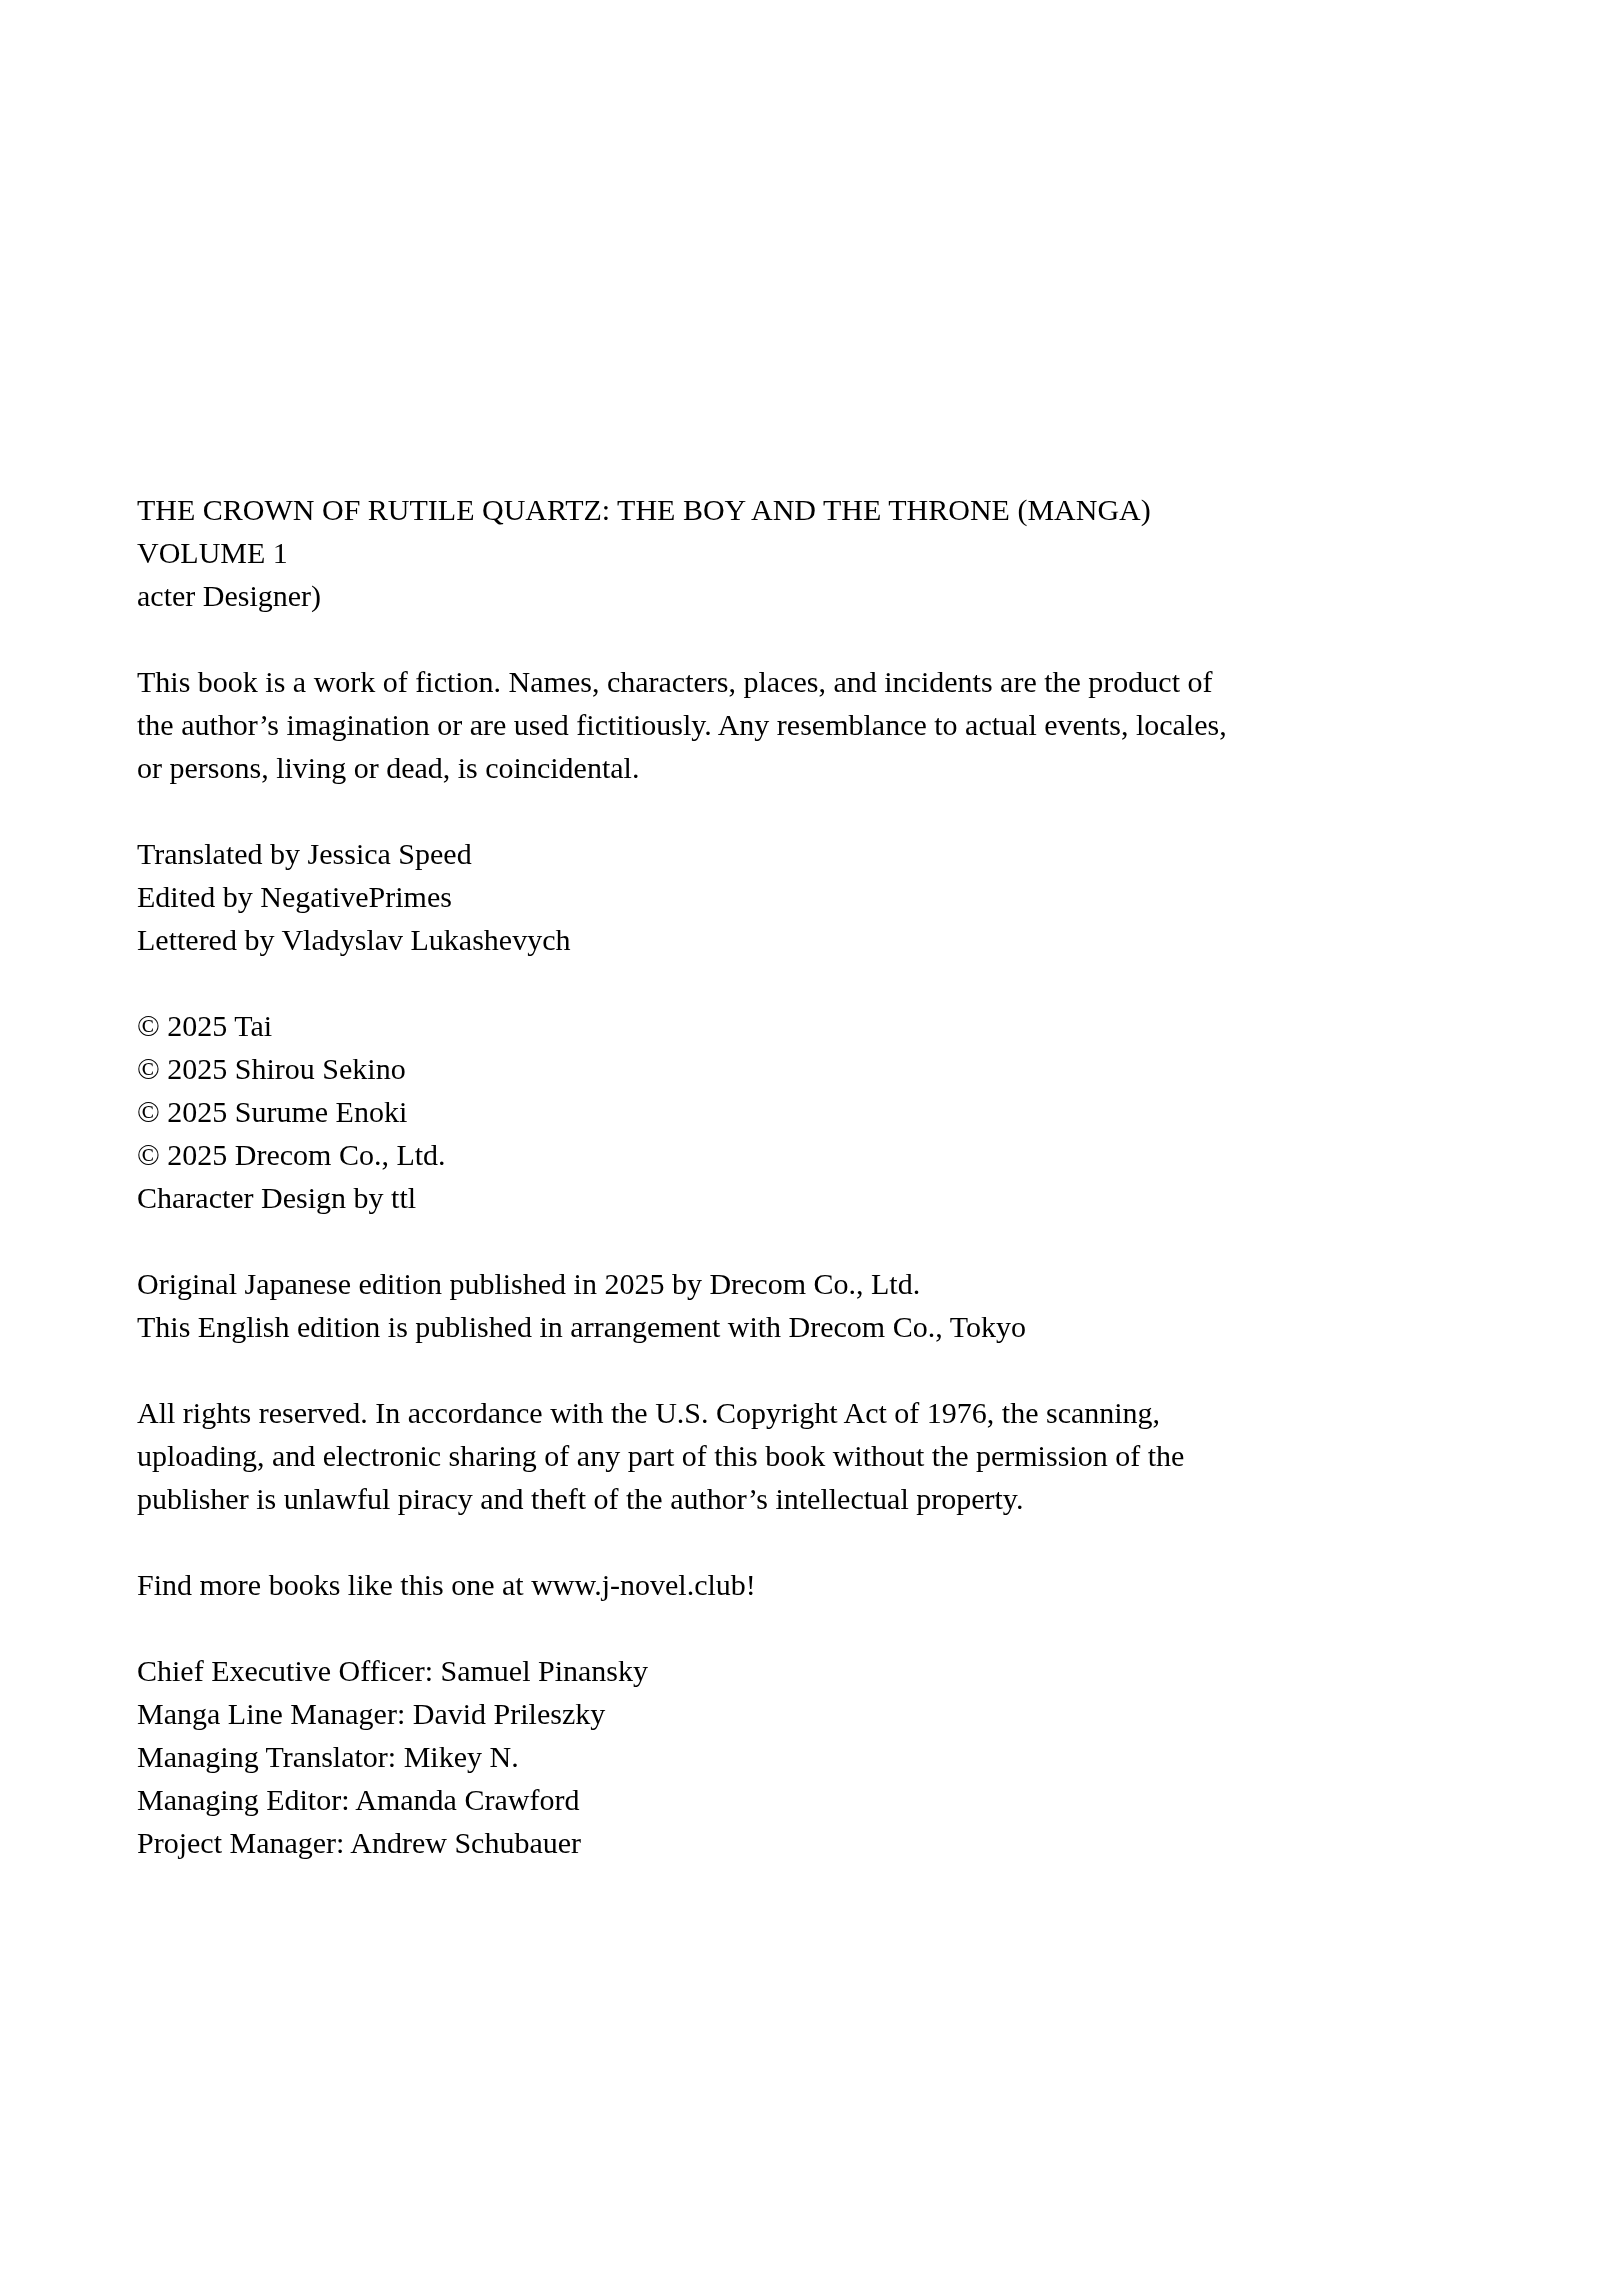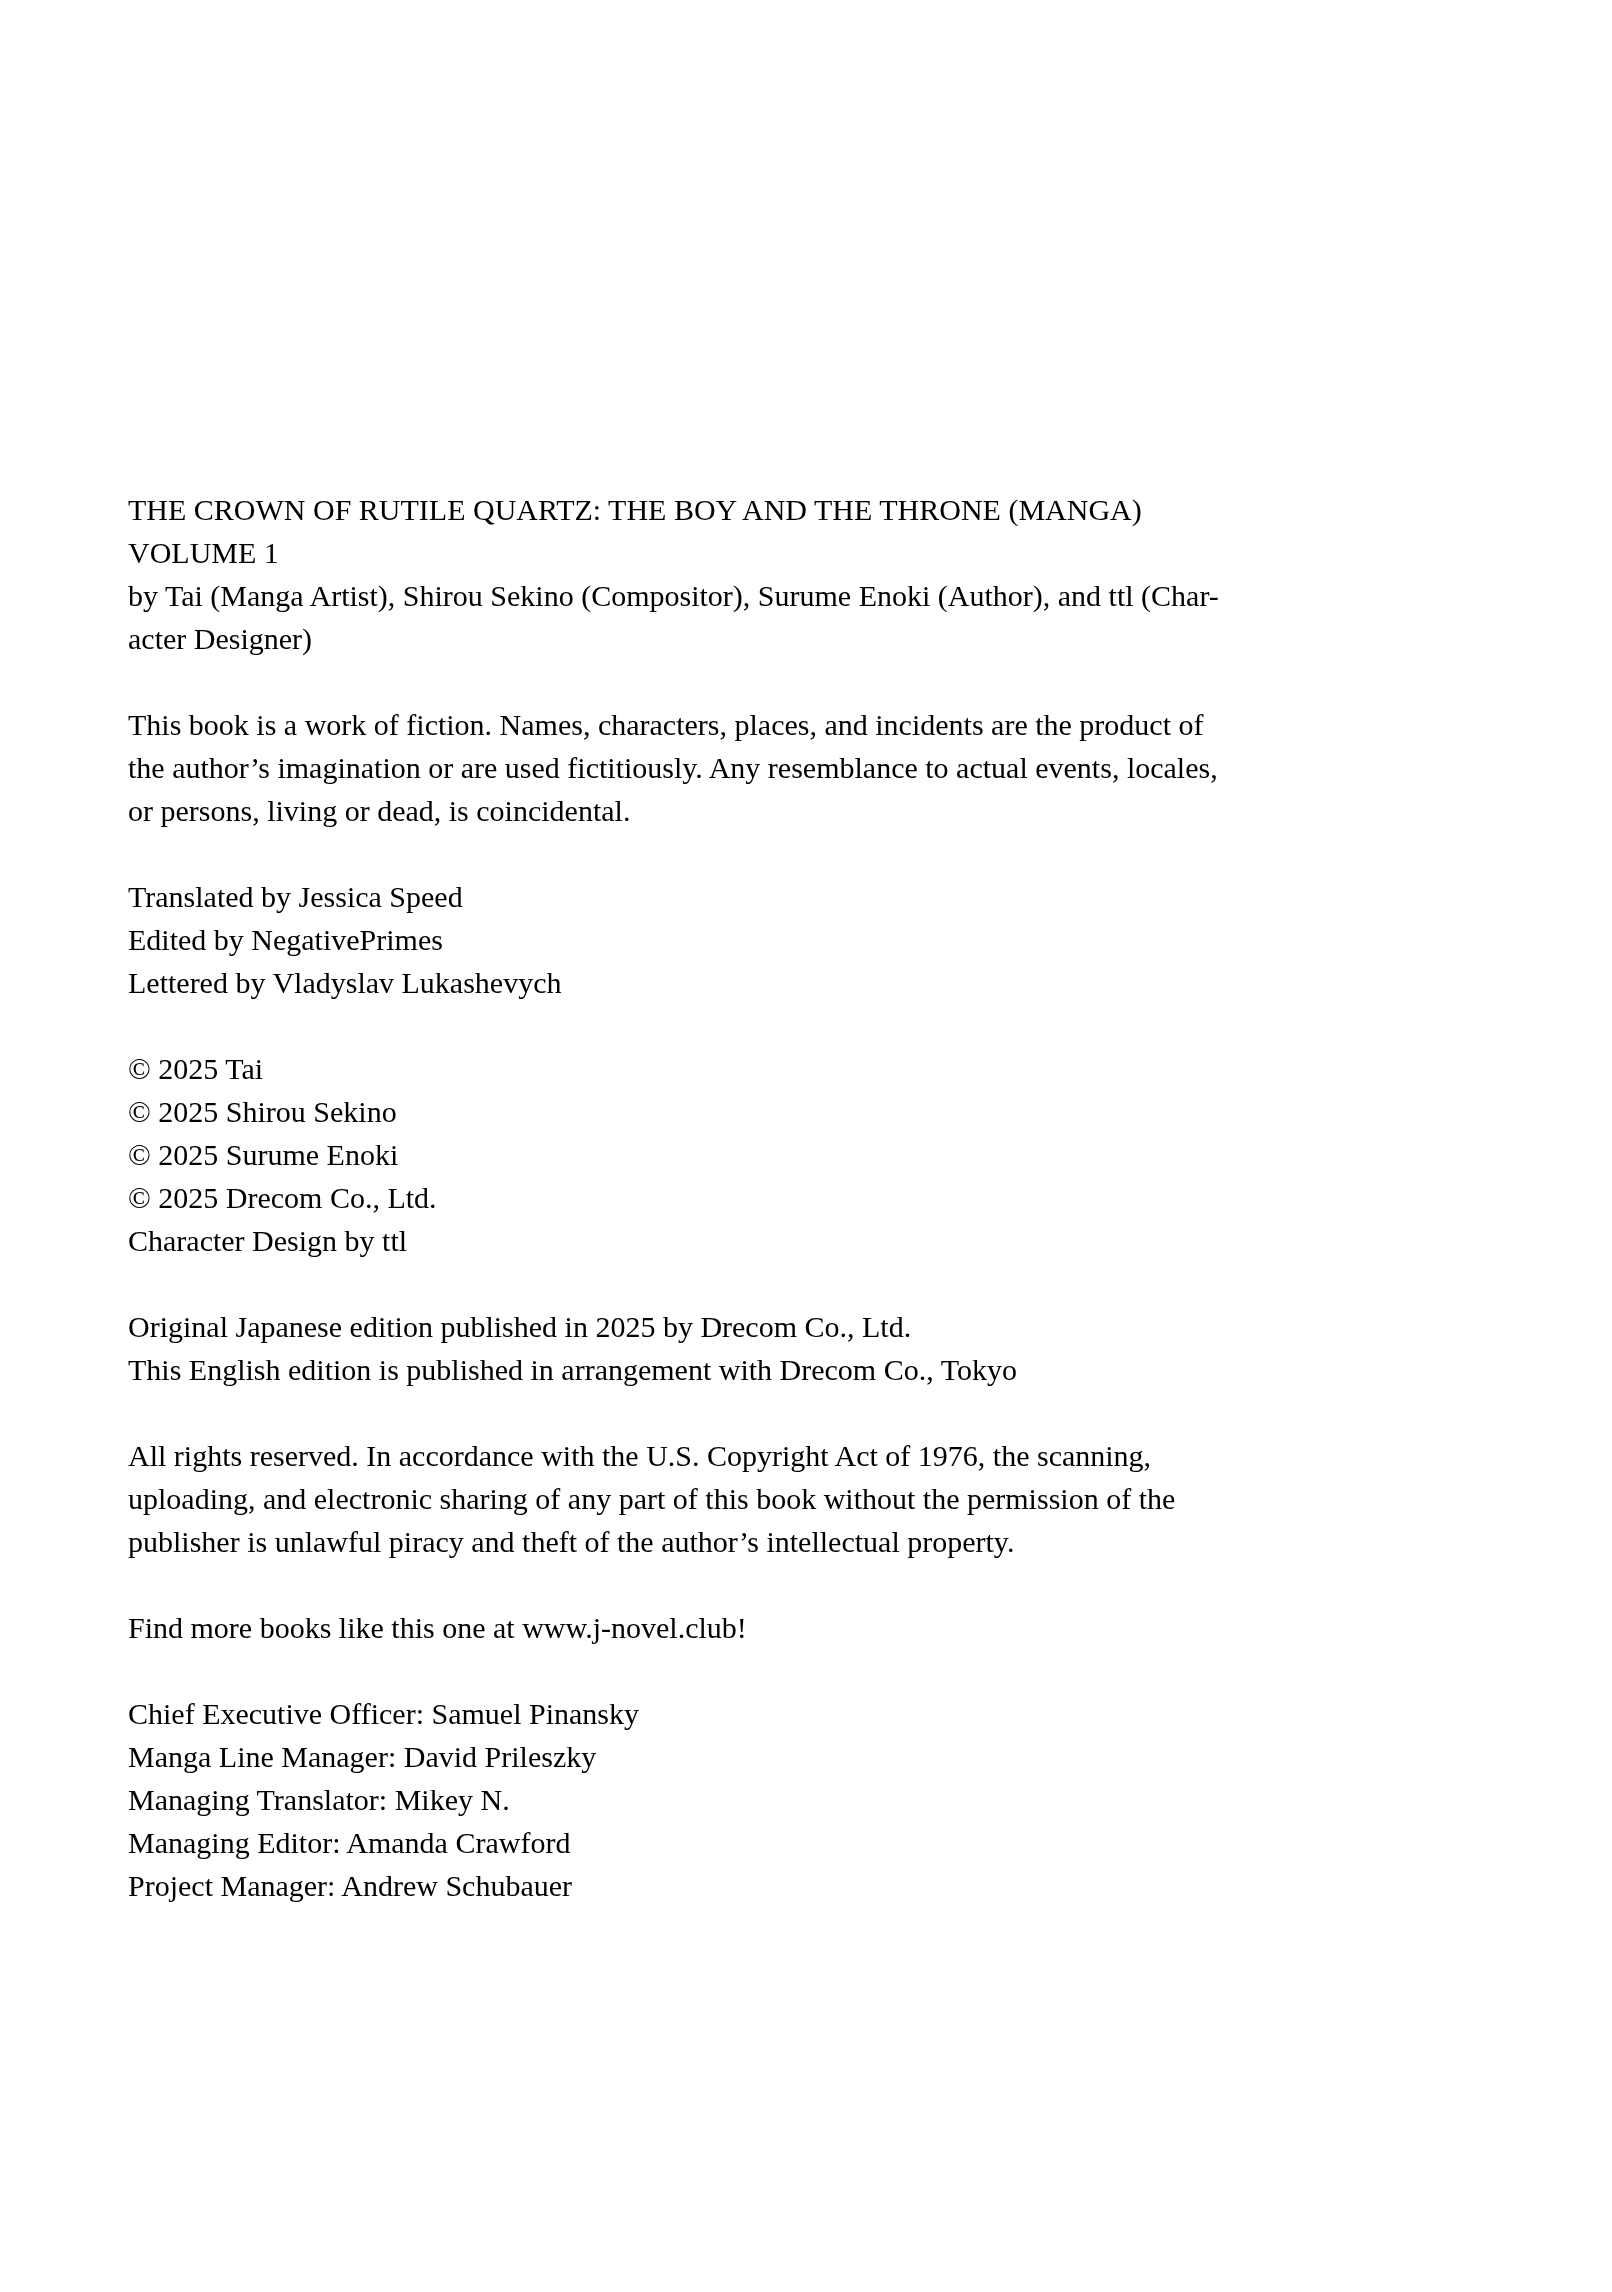--- a/index.html
+++ b/index.html
@@ -11,21 +11,21 @@
     position: relative;
     width: 1613px;
     height: 2293px;
     background: #ffffff;
     overflow: hidden;
   }
   .content {
     box-sizing: border-box;
     position: absolute;
     top: 488px;
-    left: 128px;
+    left: 137px;
     right: 134px;
     font-family: "Liberation Serif", "DejaVu Serif", serif;
     font-size: 30px;
     line-height: 43px;
     color: #000000;
     font-weight: 400;
   }
   .block {
     margin: 0 0 43px 0;
   }
@@ -35,21 +35,20 @@
 </style>
 </head>
 <body>
 
 <div class="page">
   <div class="content">
 
     <div class="block">
       <div class="line">THE CROWN OF RUTILE QUARTZ: THE BOY AND THE THRONE (MANGA)</div>
       <div class="line">VOLUME 1</div>
-      <div class="line">by Tai (Manga Artist), Shirou Sekino (Compositor), Surume Enoki (Author), and ttl (Char-</div>
       <div class="line">acter Designer)</div>
     </div>
 
     <div class="block">
       <div class="line">This book is a work of fiction. Names, characters, places, and incidents are the product of</div>
       <div class="line">the author’s imagination or are used fictitiously. Any resemblance to actual events, locales,</div>
       <div class="line">or persons, living or dead, is coincidental.</div>
     </div>
 
     <div class="block">

